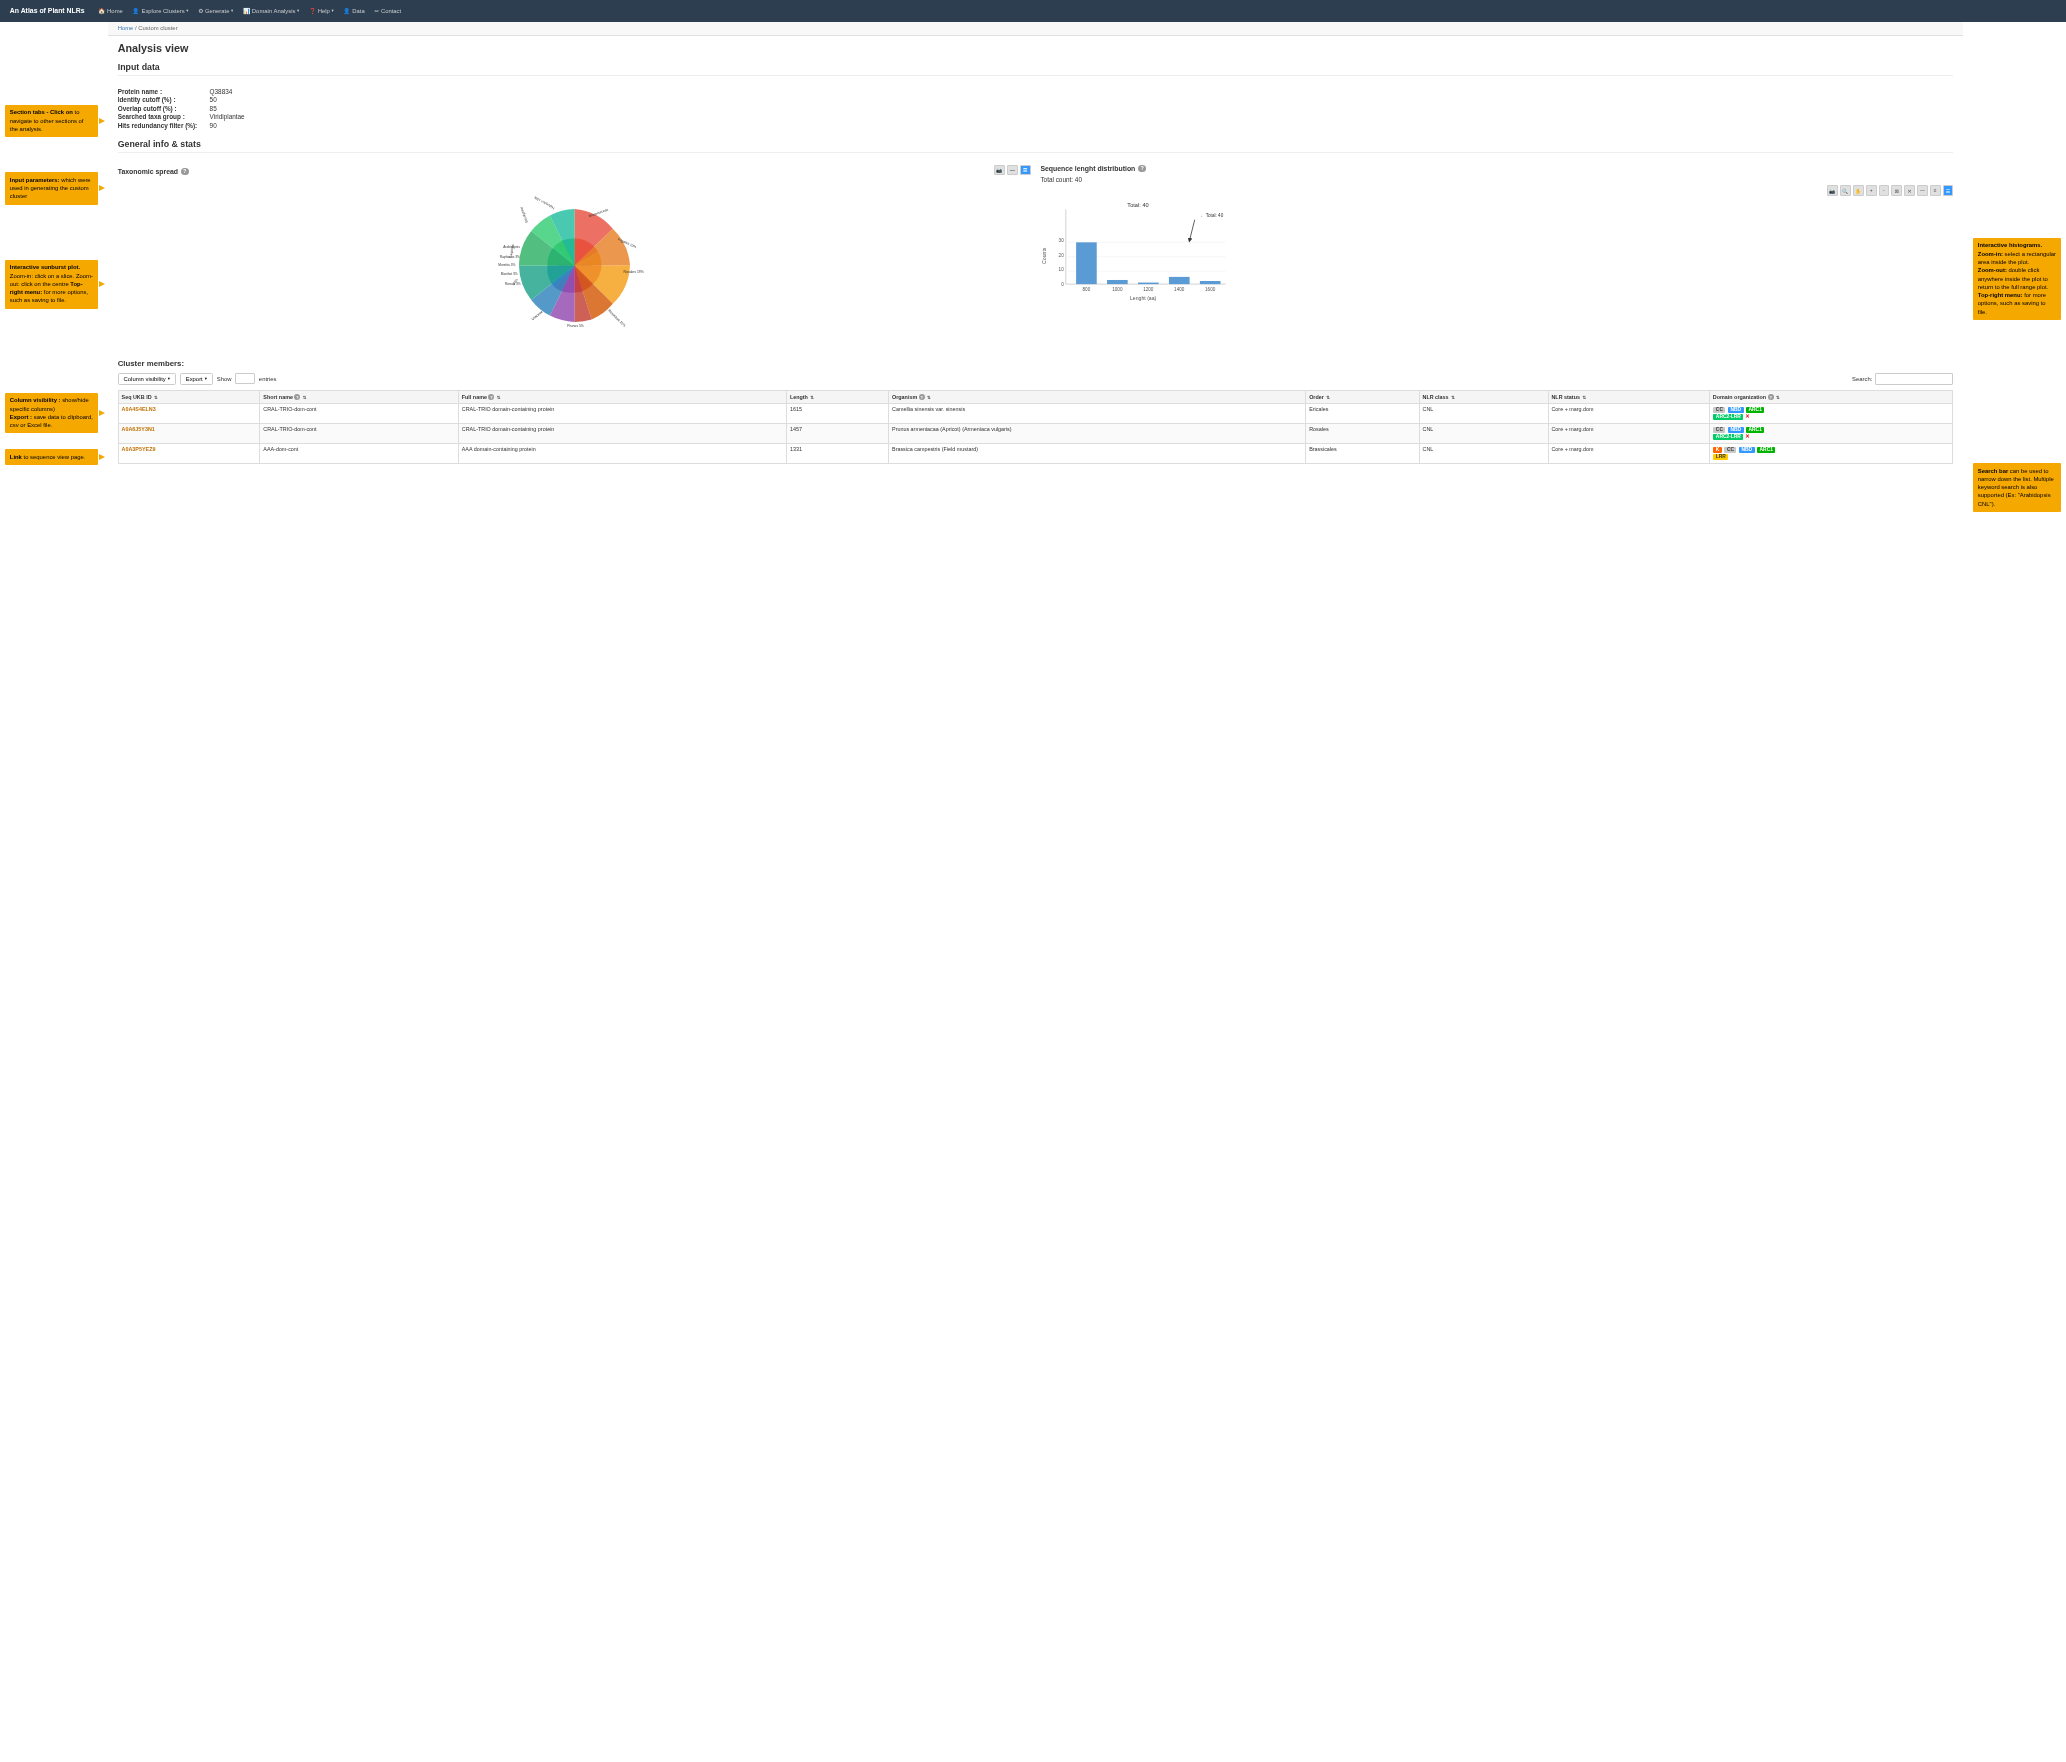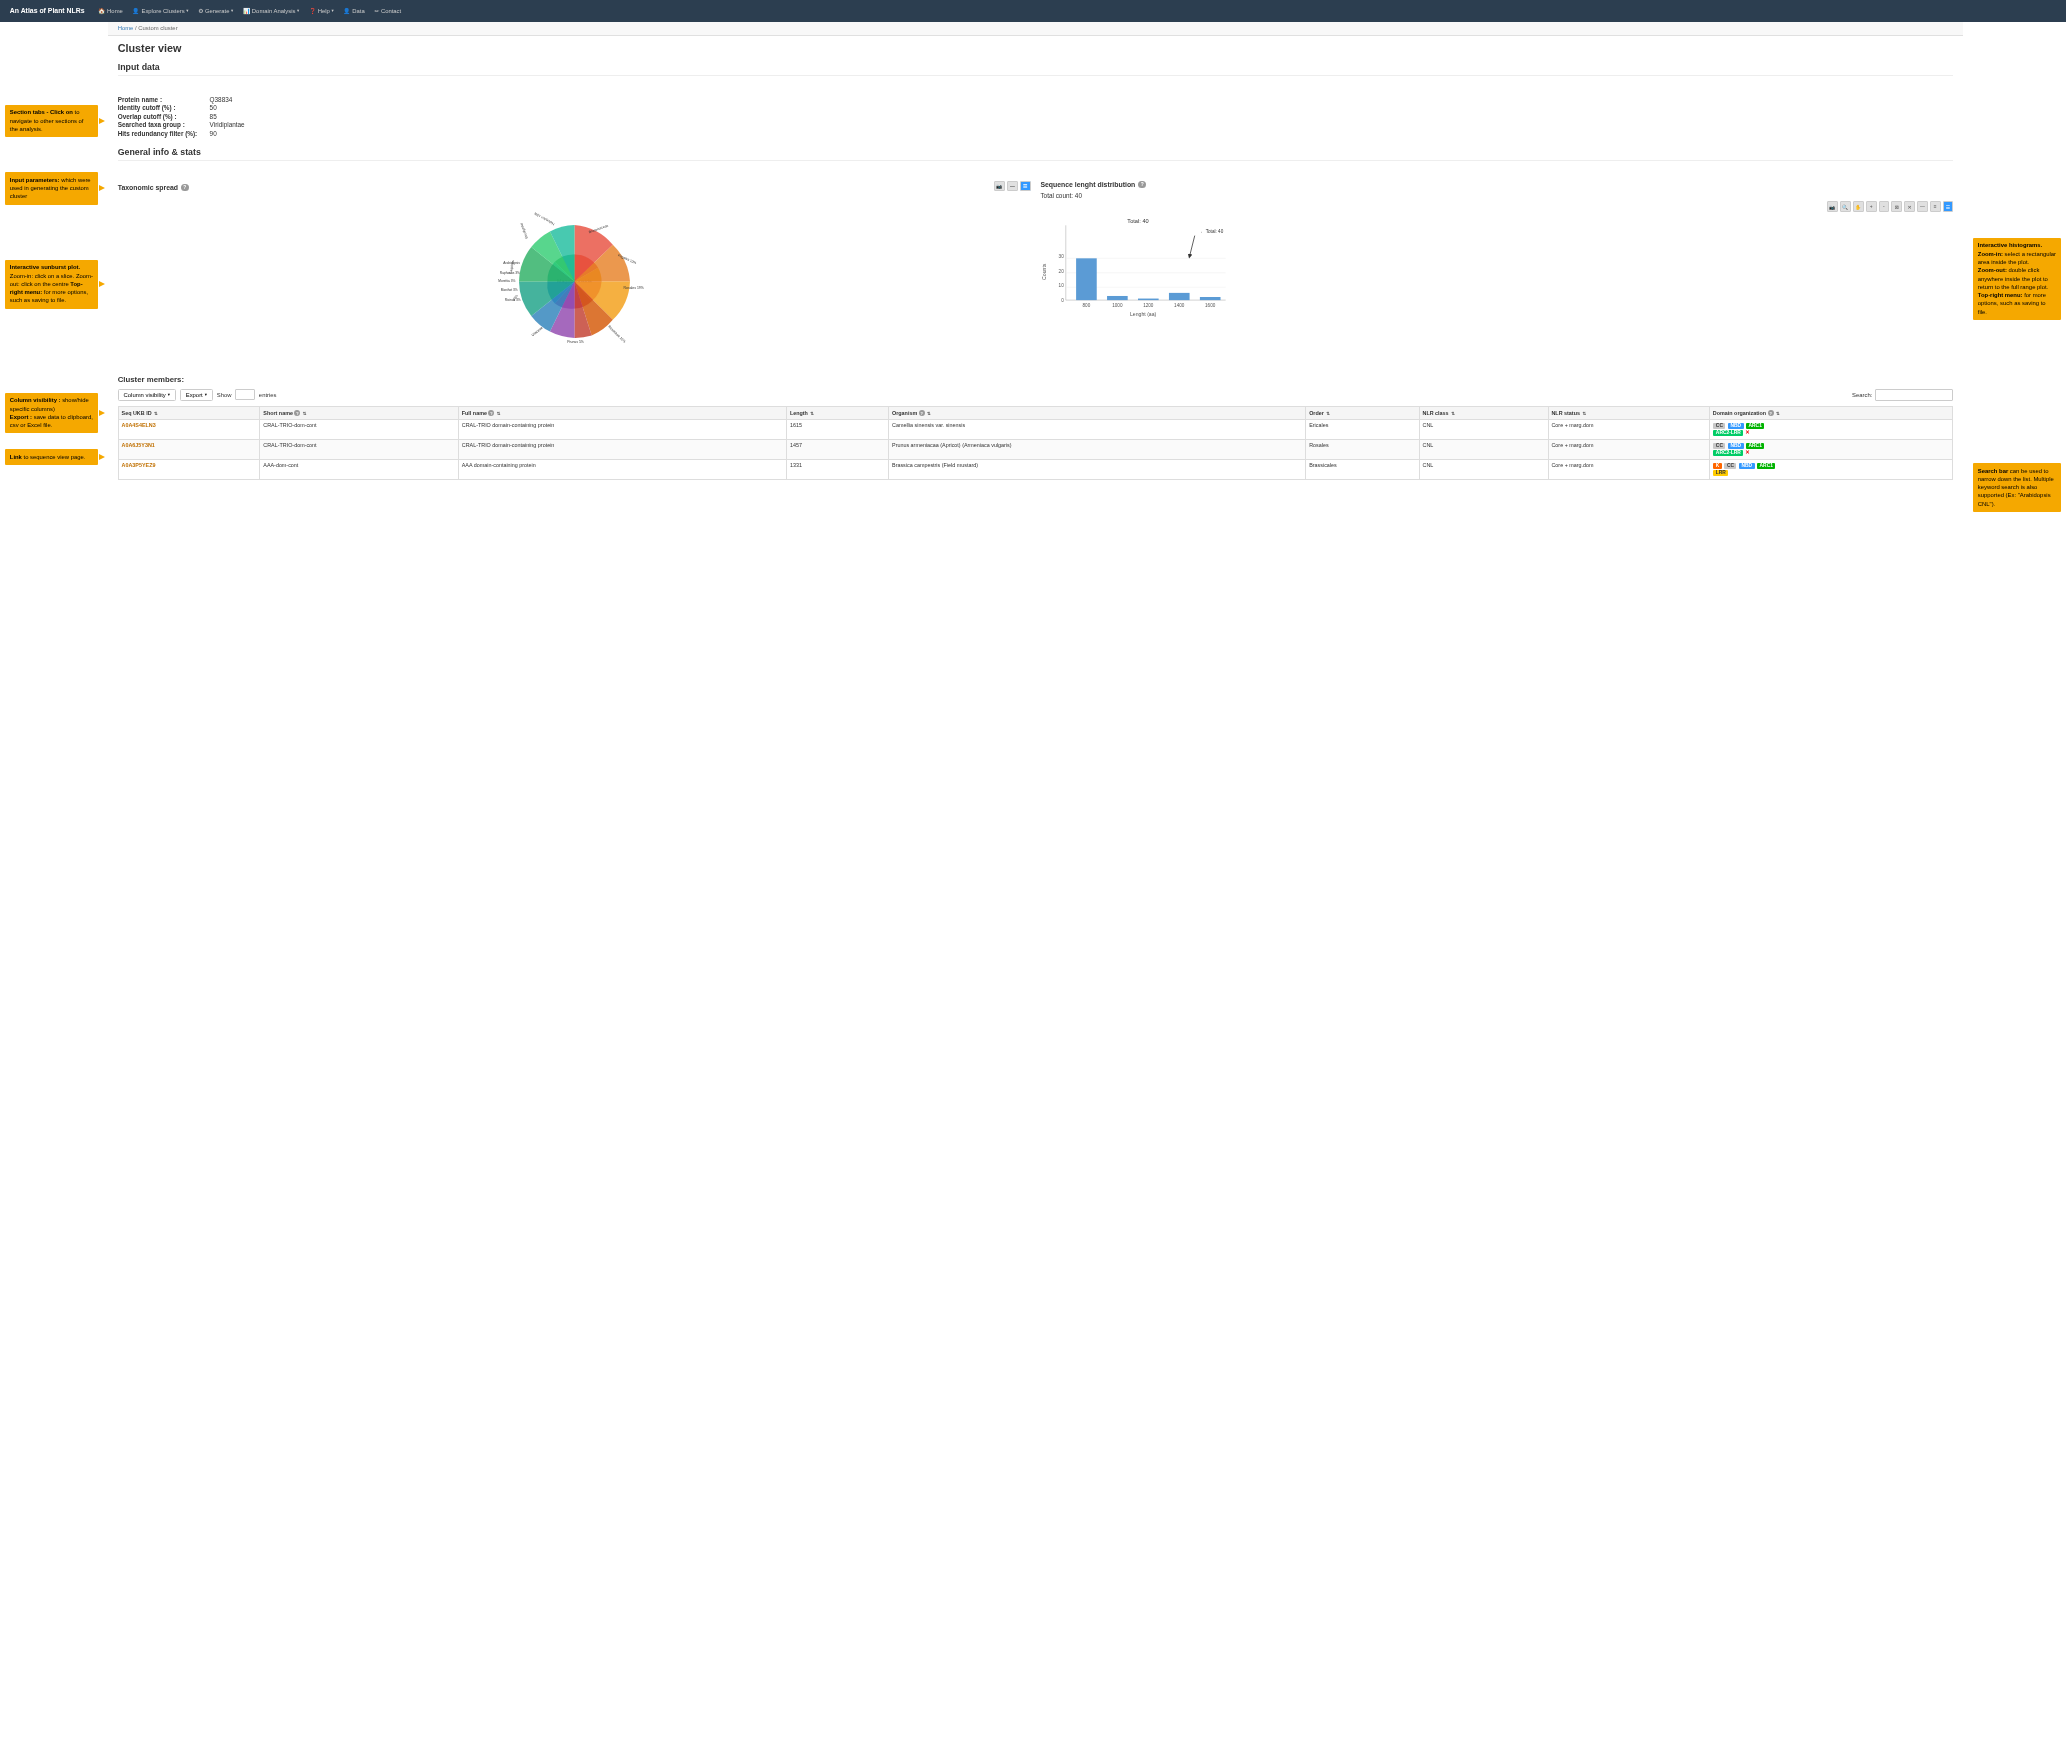--- a/index.html
+++ b/index.html
@@ -129,21 +129,21 @@
     
     .section {
       padding: 4.9px 9.8px;
     }
     .section-title {
       font-size: 8.8px;
       font-weight: bold;
       color: #333;
       border-bottom: 0.5px solid #eee;
       padding-bottom: 2.9px;
-      margin-bottom: 20px;
+      margin-bottom: 12px;
     }
     .input-data-grid {
       display: grid;
       grid-template-columns: 88px auto;
       gap: 1.5px 3.9px;
       font-size: 6.4px;
       color: #333;
     }
     .input-label { font-weight: bold; }
     .input-value { color: #333; }
@@ -376,21 +376,21 @@
       </div>
 
       <div style="flex:1; padding: 0 4.9px;">
 
         <div class="breadcrumb">
           <a>Home</a>
           <span> / </span>
           <span>Custom cluster</span>
         </div>
 
-        <div class="page-title">Cluster view</div>
+        <div class="page-title">Analysis view</div>
 
 
         <div class="section">
           <div class="section-title">Input data</div>
           <div class="input-data-grid">
             <span class="input-label">Protein name :</span>
             <span class="input-value">Q38834</span>
             <span class="input-label">Identity cutoff (%) :</span>
             <span class="input-value">50</span>
             <span class="input-label">Overlap cutoff (%) :</span>

